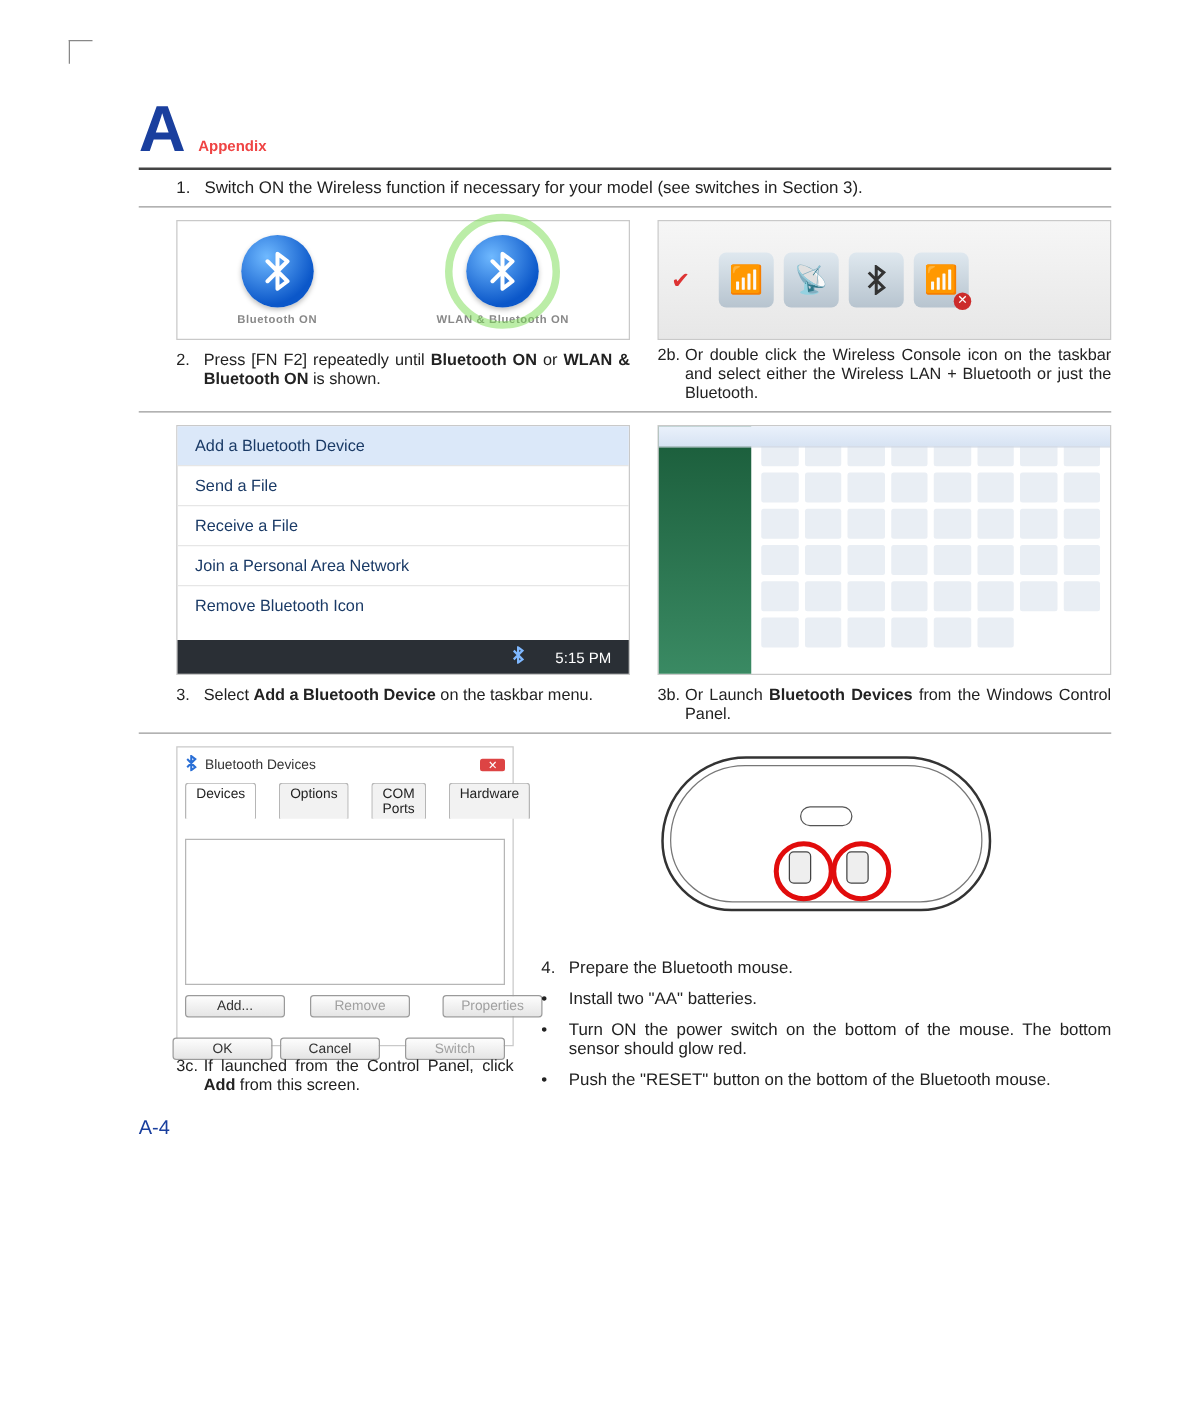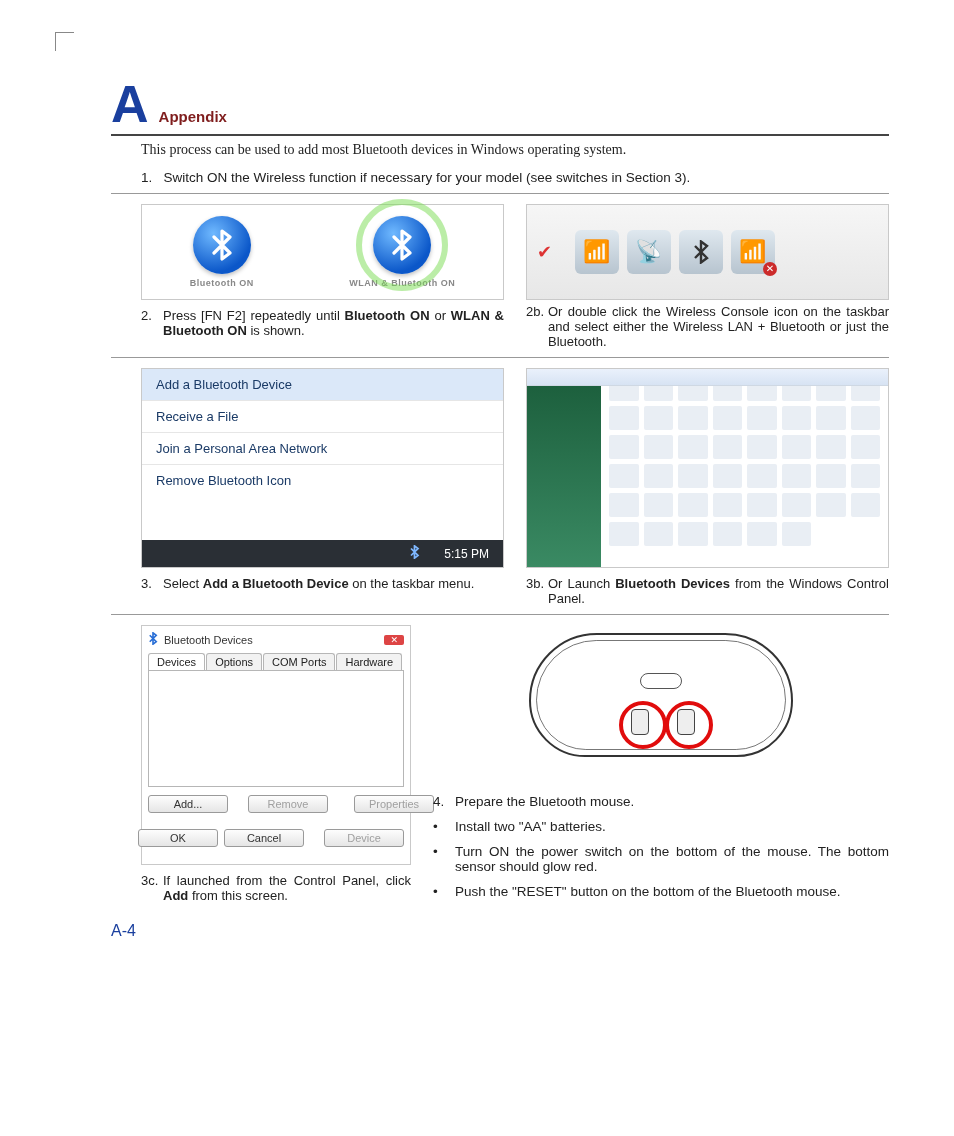--- a/index.html
+++ b/index.html
@@ -26,23 +26,23 @@
     align-items:baseline;
     gap:10px;
   }
   .chapter-letter{
     font-size:52px;
     font-weight:700;
     color:#1a3f9e;
     line-height:1;
   }
   .chapter-label{
-    font-size:15px;
+    font-size:12px;
     font-weight:700;
-    color:#7f1d1d;
+    color:#ef4444;
   }
   .chapter-rule{
     border:none;border-top:2px solid #444;
     margin:2px 0 6px 56px;
   }
   .title-row{
     margin-left:56px;
     display:flex;align-items:center;gap:10px;
   }
   .bt-bullet{
@@ -101,21 +101,21 @@
   .figC-bar{margin-top:auto;background:#2a2f35;color:#fff;font-size:12px;
     display:flex;align-items:center;justify-content:flex-end;gap:24px;padding:5px 14px;}
   .figD{height:200px;background:#fff;display:flex;}
   .figD .side{width:74px;background:linear-gradient(#1a5c3a,#3a8a63);}
   .figD .grid{flex:1;padding:8px;display:grid;grid-template-columns:repeat(8,1fr);grid-auto-rows:24px;gap:5px;}
   .figD .chip{background:#e9eef4;border-radius:2px;}
   .figD .titlebar{position:absolute;top:0;left:0;right:0;height:16px;
     background:linear-gradient(#eaf1fb,#d7e3f3);border-bottom:1px solid #cfd8e3;}
   .figE{height:240px;background:#fff;padding:6px;font-family:Tahoma,sans-serif;font-size:11px;}
   .figE .win-title{display:flex;align-items:center;gap:6px;font-size:11px;color:#333;margin-bottom:6px;}
-  .figE .tabs{display:flex;gap:1px;font-size:11px;margin-bottom:0;}
+  .figE .tabs{display:flex;gap:18px;font-size:11px;margin-bottom:16px;}
   .figE .tabs span{border:1px solid #b6b6b6;border-bottom:none;padding:2px 8px;background:#f2f2f2;border-radius:3px 3px 0 0;}
   .figE .tabs span.active{background:#fff;}
   .figE .panel{border:1px solid #b6b6b6;height:115px;background:#fff;}
   .figE .btn-row{display:flex;gap:6px;margin-top:8px;}
   .figE .btn, .figE .btn-flat{
     border:1px solid #9a9a9a;padding:2px 12px;font-size:11px;background:linear-gradient(#fdfdfd,#e5e5e5);
     border-radius:3px;min-width:54px;text-align:center;color:#333;
   }
   .figE .btn.disabled{color:#a0a0a0;margin-left:14px;}
   .figE .bottom-row{display:flex;justify-content:flex-end;gap:6px;margin-top:16px;}
@@ -144,21 +144,20 @@
 
 <div class="page">
   <div class="crop-mark"></div>
 
   <div class="chapter-head">
     <span class="chapter-letter">A</span>
     <span class="chapter-label">Appendix</span>
   </div>
   <hr class="chapter-rule">
 
-  <div class="intro">This process can be used to add most Bluetooth devices in Windows operating system.</div>
 
   <div class="step">
     <span>1.</span>&nbsp;&nbsp;
     <span>Switch ON the Wireless function if necessary for your model (see switches in Section 3).</span>
   </div>
   <hr class="sep">
 
   <div class="two-col">
     <div class="col">
       <div class="fig figA">
@@ -207,20 +206,21 @@
       </div>
     </div>
   </div>
 
   <hr class="sep">
 
   <div class="two-col">
     <div class="col">
       <div class="fig figC">
         <div class="menu-item sel">Add a Bluetooth Device</div>
+        <div class="menu-item">Send a File</div>
         <div class="menu-item">Receive a File</div>
         <div class="menu-item">Join a Personal Area Network</div>
         <div class="menu-item">Remove Bluetooth Icon</div>
         <div class="figC-bar">
           <span>
             <svg width="11" height="14" viewBox="0 0 12 16" fill="none" stroke="#7fb8ff" stroke-width="2">
                 <path d="M2 4 L10 12 L6 15 L6 1 L10 4 L2 12"></path>
               </svg>
           </span>
           <span>5:15 PM</span>
@@ -314,21 +314,21 @@
         <div class="panel"></div>
         <div class="btn-row">
           <span class="btn">Add...</span>
           <span class="btn disabled">Remove</span>
           <span style="flex:1"></span>
           <span class="btn disabled">Properties</span>
         </div>
         <div class="bottom-row">
           <span class="btn">OK</span>
           <span class="btn">Cancel</span>
-          <span class="btn disabled">Device</span>
+          <span class="btn disabled">Switch</span>
         </div>
       </div>
       <div class="caption">
         <span class="num">3c.</span>
         <span>If launched from the Control Panel, click </span><b>Add</b><span> from this screen.</span>
       </div>
     </div>
 
     <div class="col">
       <div class="figF">

